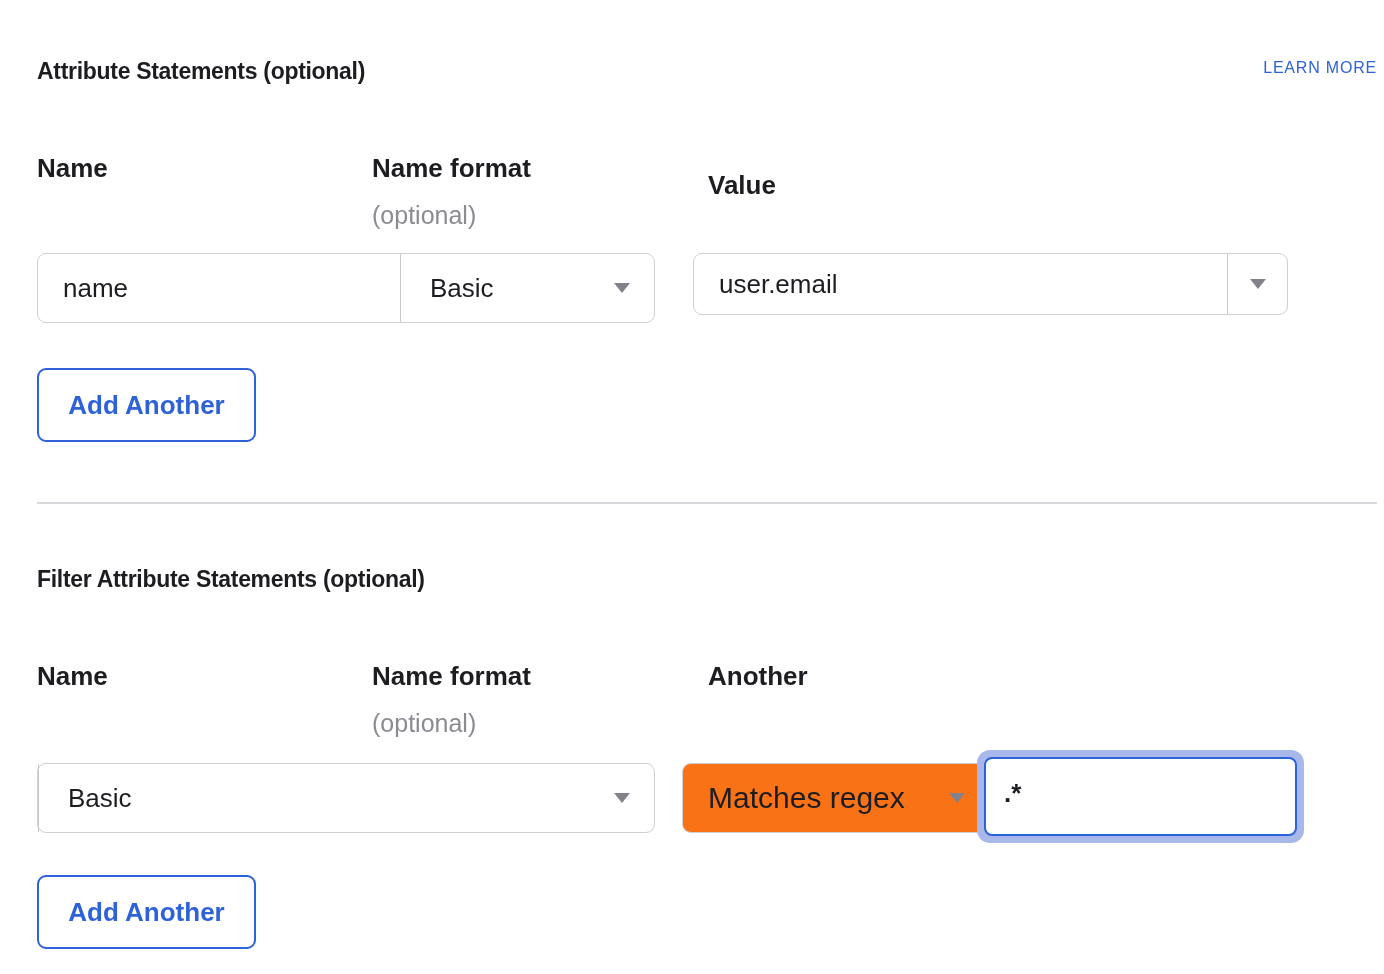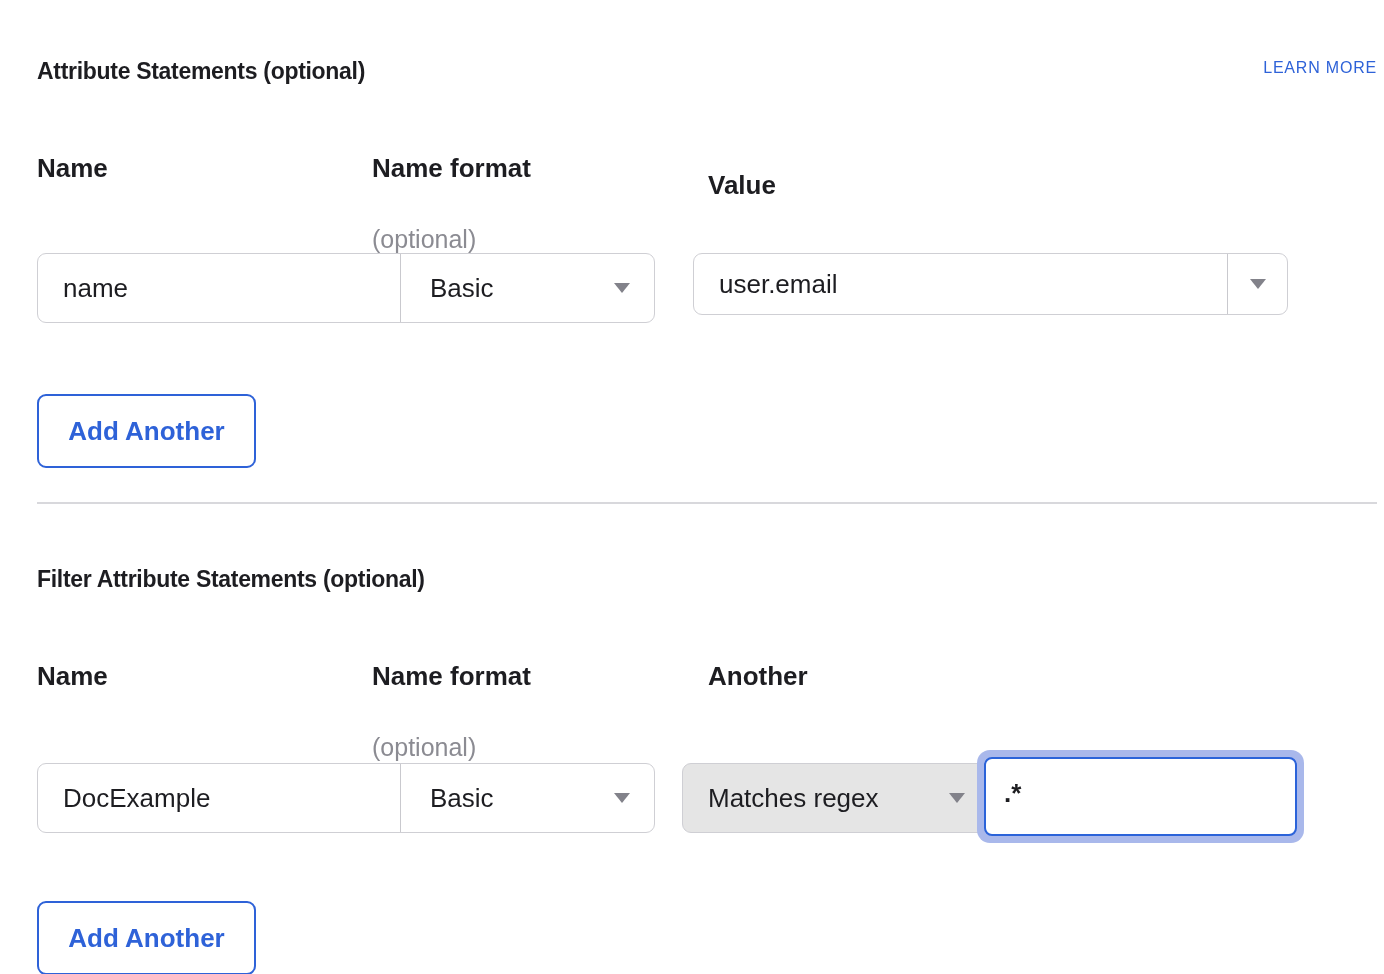--- a/index.html
+++ b/index.html
@@ -16,21 +16,21 @@
   body{
     width:1384px;height:974px;position:relative;background:#ffffff;
     font-family:"Liberation Sans", sans-serif;color:var(--text);
     overflow:hidden;
   }
   .abs{position:absolute;}
 
   .section-title{font-size:23px;font-weight:bold;letter-spacing:-0.3px;white-space:nowrap;}
   .learn-more{font-size:16px;color:var(--blue);letter-spacing:0.8px;text-decoration:none;cursor:pointer;white-space:nowrap;}
   .col-label{font-size:26px;font-weight:bold;white-space:nowrap;}
-  .note{font-size:25px;color:var(--gray-text);white-space:nowrap;margin-top:24px;}
+  .note{font-size:25px;color:var(--gray-text);white-space:nowrap;}
 
   .field-group{
     display:flex;align-items:stretch;background:#fff;
     border:1px solid var(--border);border-radius:9px;
   }
   .field-group input{
     border:none;outline:none;background:transparent;
     font-family:"Liberation Sans", sans-serif;font-size:26px;color:var(--text);
     padding:0 10px 0 25px;width:100%;min-width:0;
   }
@@ -45,37 +45,37 @@
     flex:0 0 60px;display:flex;align-items:center;justify-content:center;
     border-left:1px solid var(--divider);cursor:pointer;
   }
   .caret{
     width:0;height:0;display:inline-block;
     border-left:8px solid transparent;border-right:8px solid transparent;
     border-top:10px solid #82828a;
   }
   .select-box{
     display:flex;align-items:center;justify-content:space-between;
-    background:#e5e5e5;border:1px solid var(--border);border-radius:9px;
-    padding:0 24px 0 25px;font-size:26px;cursor:pointer;white-space:nowrap;
+    background:#f97316;border:1px solid var(--border);border-radius:9px;
+    padding:0 24px 0 25px;font-size:30px;cursor:pointer;white-space:nowrap;
   }
   .focus-wrap{
     background:var(--focus-ring);border-radius:13px;padding:7px;z-index:2;
   }
   .focus-wrap input{
     width:100%;height:100%;border:2px solid var(--focus-border);border-radius:8px;
     outline:none;background:#fff;
     font-family:"Liberation Sans", sans-serif;font-size:26px;font-weight:bold;color:var(--text);
     padding:0 10px 6px 18px;
   }
   .add-btn{
     display:flex;align-items:center;justify-content:center;
     background:#fff;border:2px solid var(--blue);border-radius:9px;
     color:var(--blue);font-size:26px;font-weight:bold;cursor:pointer;
-    font-family:"Liberation Sans", sans-serif;white-space:nowrap;margin-top:26px;
+    font-family:"Liberation Sans", sans-serif;white-space:nowrap;
   }
   .divider{background:#d8d8dc;height:2px;}
 </style>
 </head>
 <body>
 
 <div class="abs section-title" style="left:37px;top:58px;">Attribute Statements (optional)</div>
 
 <a class="abs learn-more" style="right:7px;top:59px;">LEARN MORE</a>
 
@@ -108,23 +108,20 @@
 <div class="abs divider" style="left:37px;top:502px;width:1340px;"></div>
 
 <div class="abs section-title" style="left:37px;top:566px;">Filter Attribute Statements (optional)</div>
 
 <div class="abs col-label" style="left:37px;top:661px;">Name</div>
 <div class="abs col-label" style="left:372px;top:661px;">Name format</div>
 <div class="abs note" style="left:372px;top:709px;">(optional)</div>
 <div class="abs col-label" style="left:708px;top:661px;">Another</div>
 
 <div class="abs field-group" style="left:37px;top:763px;width:618px;height:70px;">
-  <div class="fg-cell-input">
-    <input type="text" value="DocExample" style="">
-  </div>
   <div class="fg-select">
     <span>Basic</span>
     <span class="caret"></span>
   </div>
 </div>
 
 <div class="abs select-box" style="left:682px;top:763px;width:308px;height:70px;z-index:1;">
   <span>Matches regex</span>
   <span class="caret"></span>
 </div>

